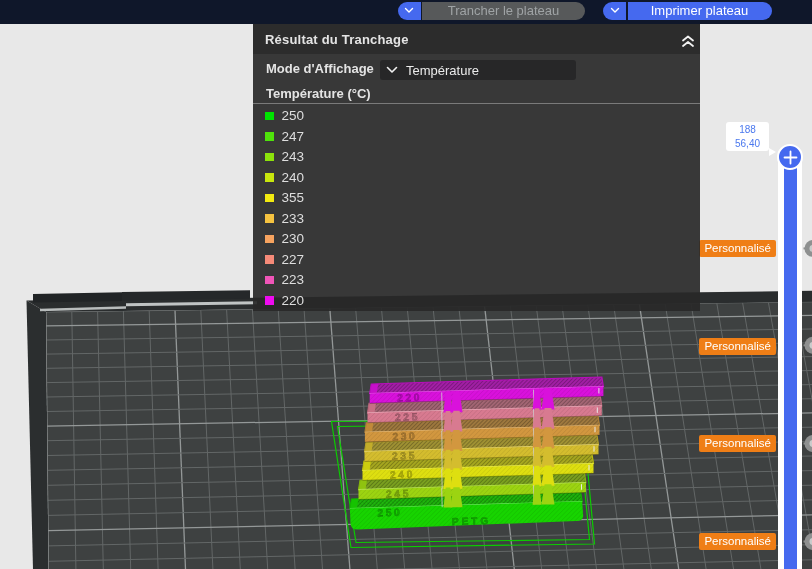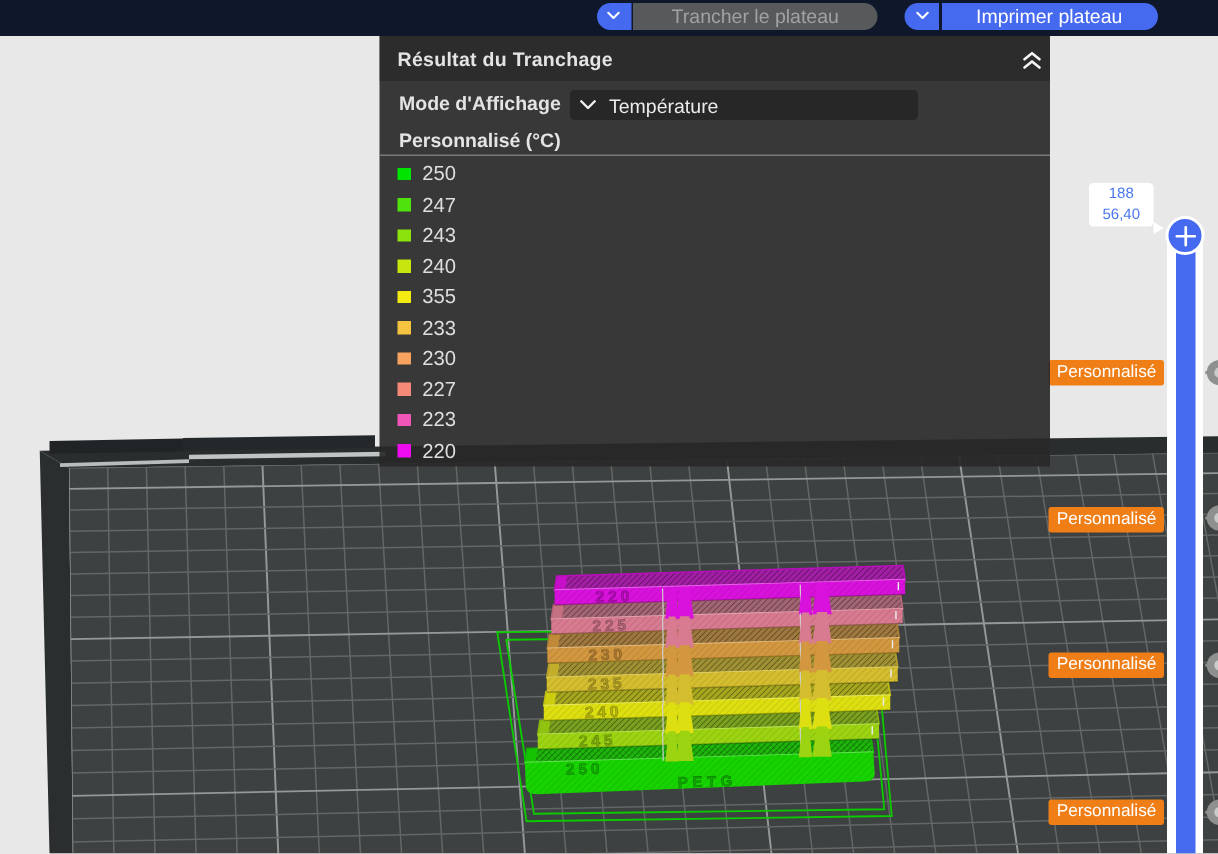--- a/index.html
+++ b/index.html
@@ -9,21 +9,21 @@
 .pill { width:23px; height:18px; background:#4569ef; border-radius:9px 0 0 9px; display:flex; align-items:center; justify-content:center; }
 .mainbtn { height:18px; border-radius:0 9px 9px 0; margin-left:1.5px; font-size:13px; display:flex; align-items:center; justify-content:center; }
 #btn1 { background:#57595a; color:#9fa3a5; width:163px; }
 #btn2 { background:#4569ef; color:#fff; width:144px; }
 #panel { position:absolute; left:253px; top:24px; width:447px; height:287px; background:rgba(40,40,40,0.92); z-index:10; color:#e4e4e4; }
 #phead { height:30px; background:rgba(16,16,17,0.30); display:flex; align-items:center; padding:0 5px 0 12px; }
 #phead b { font-size:13px; letter-spacing:0.2px; }
 #phead .ico { margin-left:auto; margin-right:0; margin-top:7px; }
 #mode { display:flex; align-items:center; height:28px; padding:0 13px; }
 #mode b { font-size:13px; }
-#dd { position:absolute; left:127px; top:36px; width:232px; height:20px; background:#272728; border-radius:3px; display:flex; align-items:center; padding:0 6px; }
+#dd { position:absolute; left:127px; top:36px; width:196px; height:20px; background:#272728; border-radius:3px; display:flex; align-items:center; padding:0 6px; }
 #dd span { font-size:13px; color:#ebebeb; margin-left:8px; }
 #tlabel { font-size:13px; font-weight:bold; padding:4px 13px 2px; line-height:15px; }
 #sep { height:1px; background:#7a7a7a; }
 #lrows { padding-top:1.5px; }
 .lrow { height:20.5px; display:flex; align-items:center; padding-left:12px; }
 .sq { width:8.5px; height:8.5px; display:inline-block; }
 .lt { font-size:13.5px; color:#dedede; margin-left:8px; }
 #track { position:absolute; left:778px; top:145px; width:24px; height:424px; background:#fff; border-radius:12px 12px 0 0; z-index:5; }
 #bar { position:absolute; left:784px; top:157px; width:13px; height:412px; background:#4569ef; z-index:6; }
 #pluscirc { position:absolute; left:777px; top:144px; width:26px; height:26px; border-radius:50%; background:#4569ef; border:2.5px solid #fff; z-index:7; display:flex; align-items:center; justify-content:center; }
@@ -256,21 +256,21 @@
     </div>
   <div id="mode">
       <b>Mode d'Affichage</b>
     </div>
   <div id="dd">
       <svg width="12" height="8" viewBox="0 0 12 8">
         <path d="M1.5 1.5 L6 6 L10.5 1.5" fill="none" stroke="#f0f0f0" stroke-width="1.6" stroke-linecap="round" stroke-linejoin="round"></path>
       </svg>
       <span>Température</span>
     </div>
-  <div id="tlabel">Personnalisé (°C)</div>
+  <div id="tlabel">Température (°C)</div>
   <div id="sep"></div>
   <div id="lrows">
 <div class="lrow">
         <span class="sq" style="background:#00e400"></span>
         <span class="lt">250</span>
       </div>
 <div class="lrow">
         <span class="sq" style="background:#4fe20b"></span>
         <span class="lt">247</span>
       </div>

